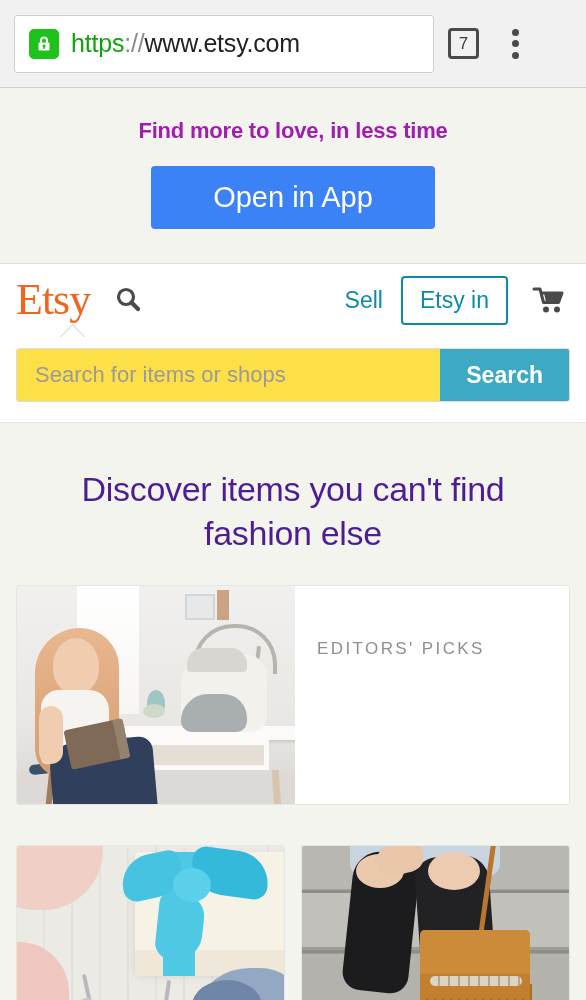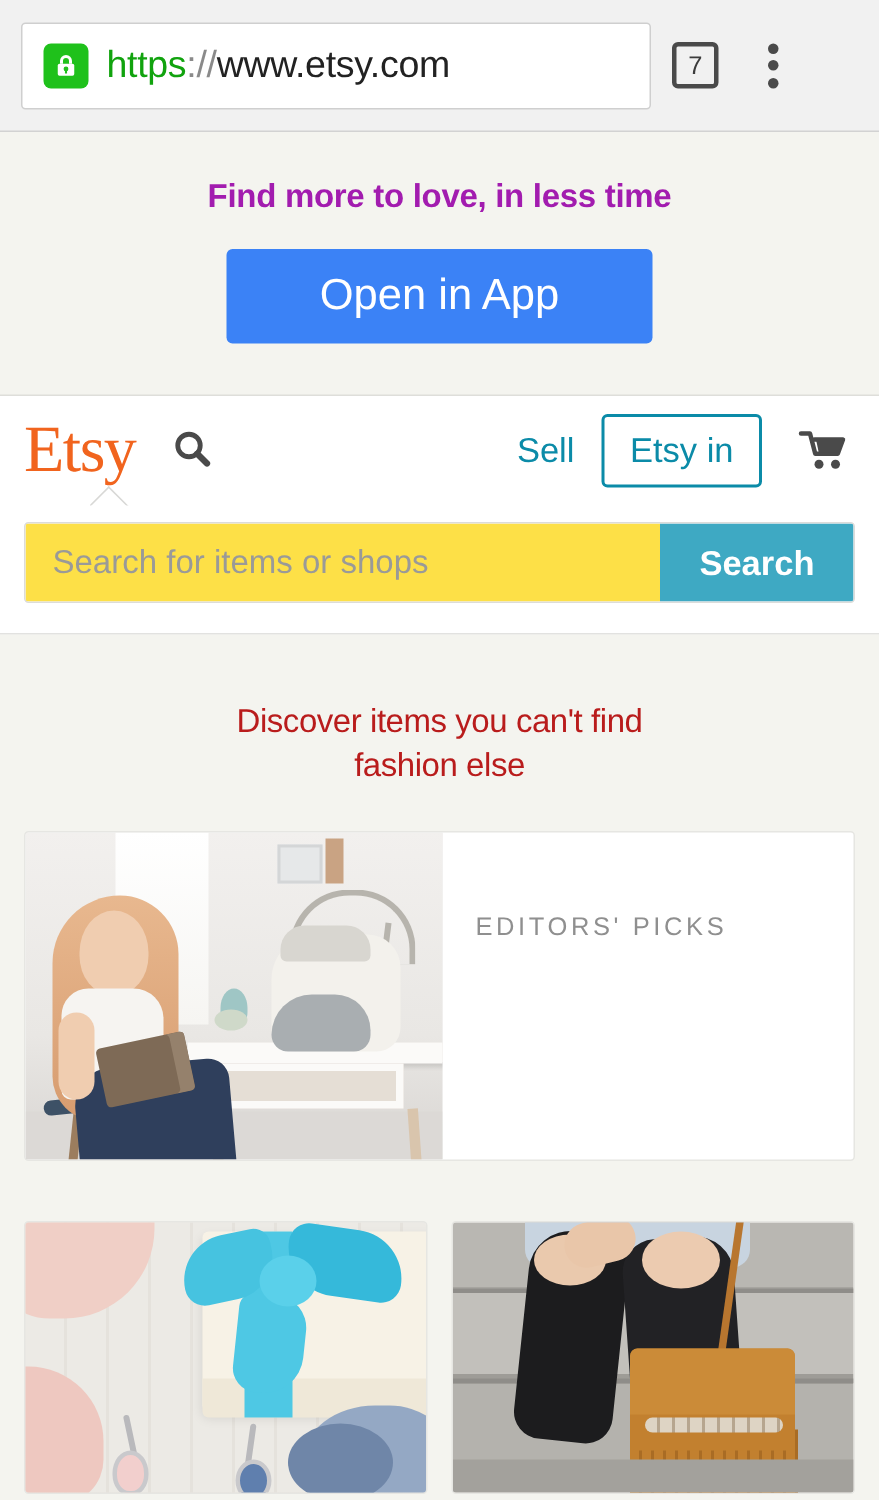--- a/index.html
+++ b/index.html
@@ -233,22 +233,22 @@
     cursor: pointer;
     flex: 0 0 auto;
   }
 
   
   .content {
     padding: 0 0 10px;
   }
   .discover-title {
     text-align: center;
-    font-size: 22px;
-    color: #b91c1c;
+    font-size: 34px;
+    color: #4c1d95;
     line-height: 1.3;
     padding: 44px 50px 30px;
     letter-spacing: -0.3px;
   }
 
   .feature-card {
     margin: 0 16px;
     background: #ffffff;
     border: 1px solid #e6e6e2;
     border-radius: 3px;

